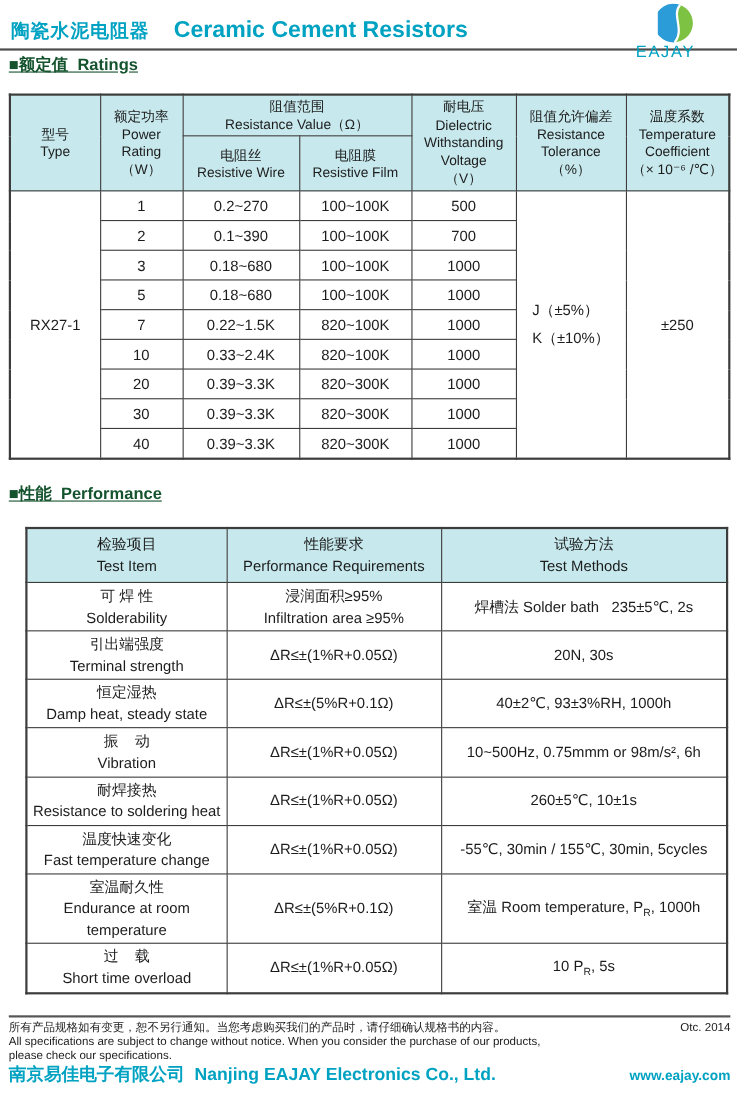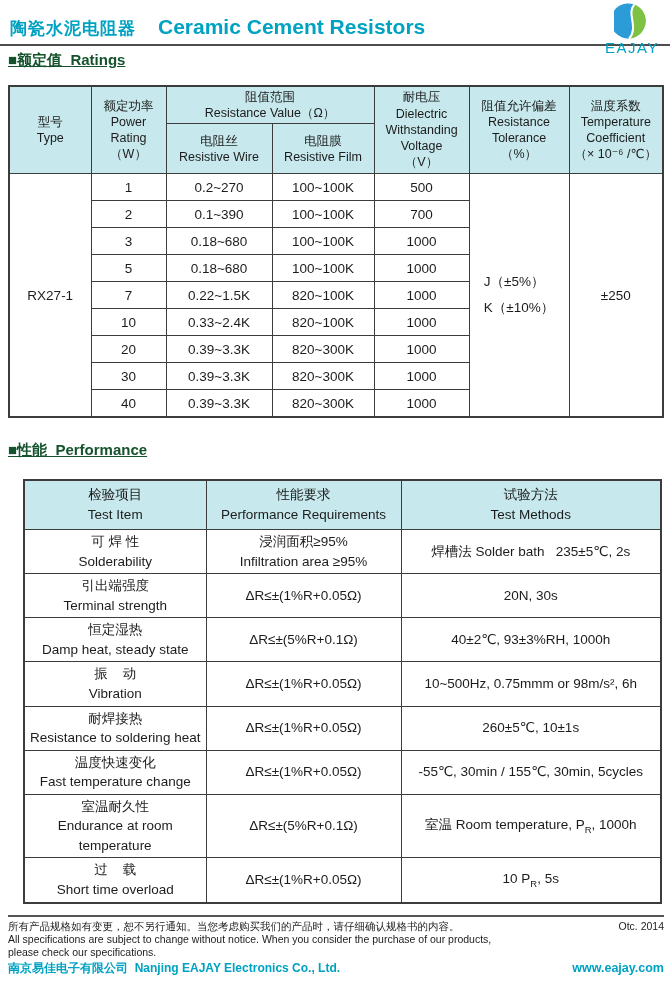--- a/index.html
+++ b/index.html
@@ -13,45 +13,45 @@
   body{
     width:670px;height:1000px;position:relative;overflow:hidden;
     background:#ffffff;color:var(--ink);
     font-family:"Liberation Sans","DejaVu Sans",sans-serif;
   }
   
   .header{position:relative;height:46px;border-bottom:2px solid #4d4d4d;}
   .titles{position:absolute;left:10px;bottom:4px;display:flex;gap:22px;align-items:baseline;}
   .title-zh{font-size:17px;font-weight:bold;color:var(--accent);letter-spacing:1px;}
   .title-en{font-size:21px;font-weight:bold;color:var(--accent);}
-  .logo{position:absolute;right:0;top:3px;width:76px;text-align:center;}
+  .logo{position:absolute;right:16px;top:3px;width:76px;}
   .logo svg{width:37px;height:37px;display:block;margin:0 auto;}
   .logo-text{font-size:15px;color:var(--accent);letter-spacing:1.5px;line-height:1.1;}
   
   .section-heading{font-size:15px;font-weight:bold;color:#14532d;margin:5px 0 0 8px;line-height:1.25;text-decoration:underline;}
   .section-heading.perf-head{margin-top:23px;}
   
   table{border-collapse:collapse;table-layout:fixed;}
   th,td{border:1px solid var(--line);text-align:center;vertical-align:middle;white-space:pre-line;}
   .ratings{margin:15px 0 0 8px;width:654px;border:2px solid var(--line);}
   .ratings th{background:var(--hdr-bg);font-size:12.5px;font-weight:normal;line-height:1.3;padding:2px 1px;}
   .ratings thead tr.h1{height:36px;}
   .ratings thead tr.h2{height:50px;}
   .ratings td{font-size:13.5px;height:27px;padding:0 2px;}
   .tol{display:inline-block;text-align:left;white-space:pre-line;line-height:1.9;font-size:13.5px;}
   .perf{margin:19px 0 0 23px;width:637px;border:2px solid var(--line);}
   .perf th{background:var(--hdr-bg);font-size:13.5px;font-weight:normal;line-height:1.5;padding:4px 2px;height:44px;}
   .perf td{font-size:13.5px;line-height:1.45;padding:2px 3px;}
   sub{font-size:0.7em;}
   
-  .footer{position:absolute;left:8px;right:6px;bottom:24px;border-top:2px solid #555;padding-top:3px;
+  .footer{position:absolute;left:8px;right:6px;bottom:12px;border-top:2px solid #555;padding-top:3px;
           font-size:10.5px;line-height:1.22;}
   .footer-row{display:flex;justify-content:space-between;align-items:baseline;}
   .company-row{margin-top:2px;font-weight:bold;color:var(--accent);}
-  .company-name{font-size:12px;}
+  .company-name{font-size:16px;}
   .website{font-size:12.5px;}
 </style>
 </head>
 <body>
 
 <div class="header">
   <div class="titles">
     <span class="title-zh">陶瓷水泥电阻器</span>
     <span class="title-en">Ceramic Cement Resistors</span>
   </div>

